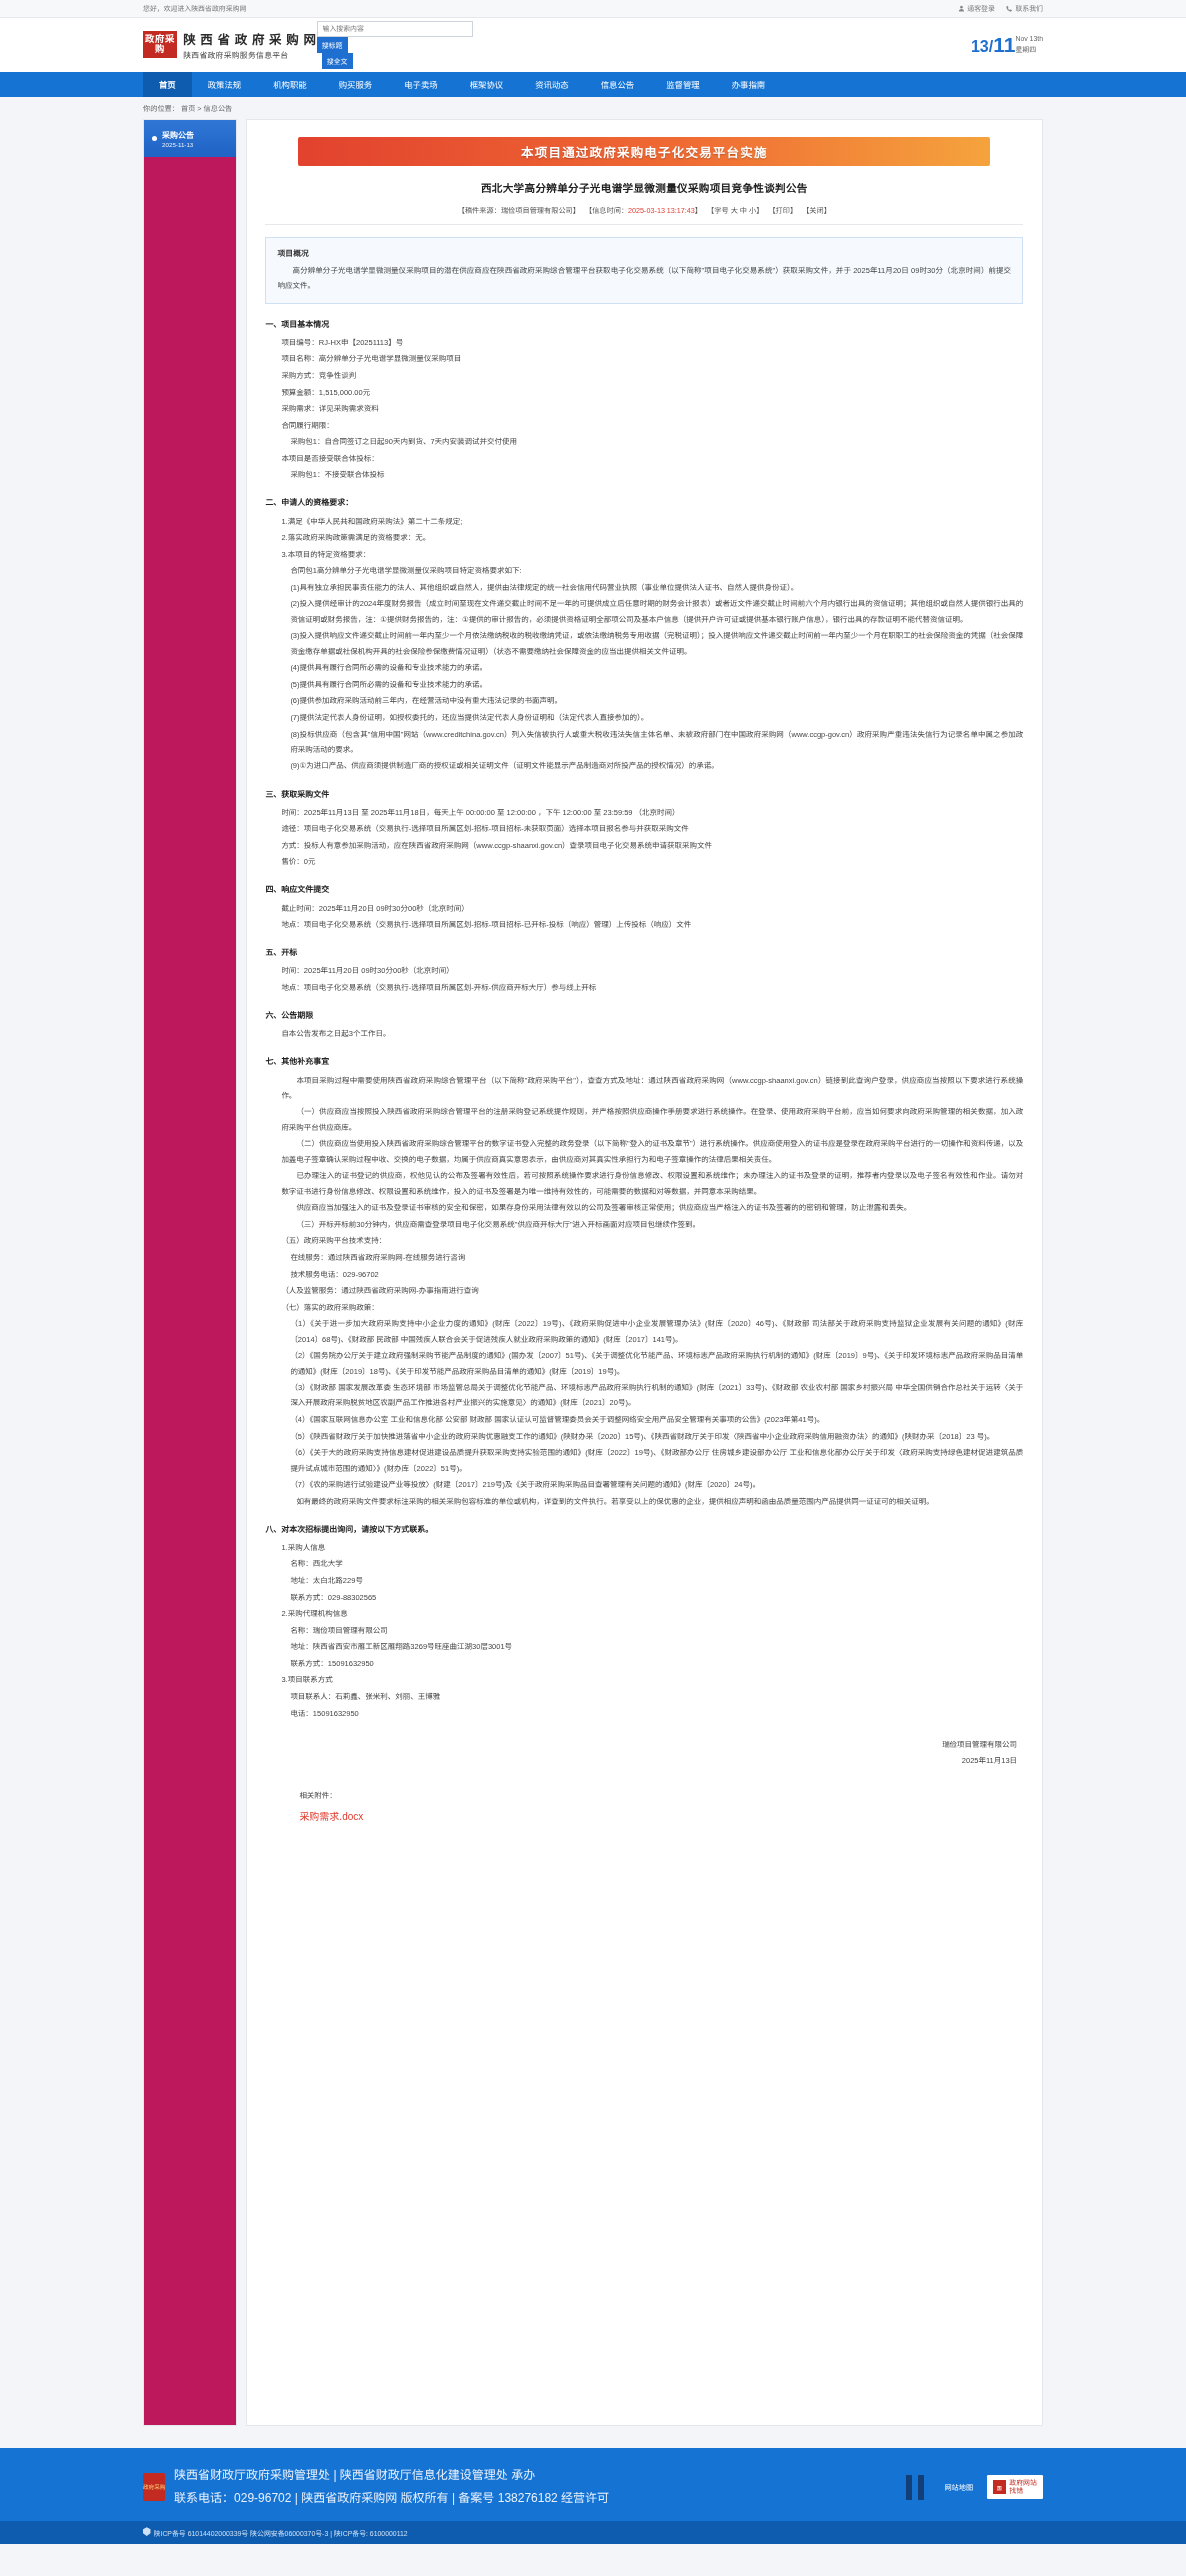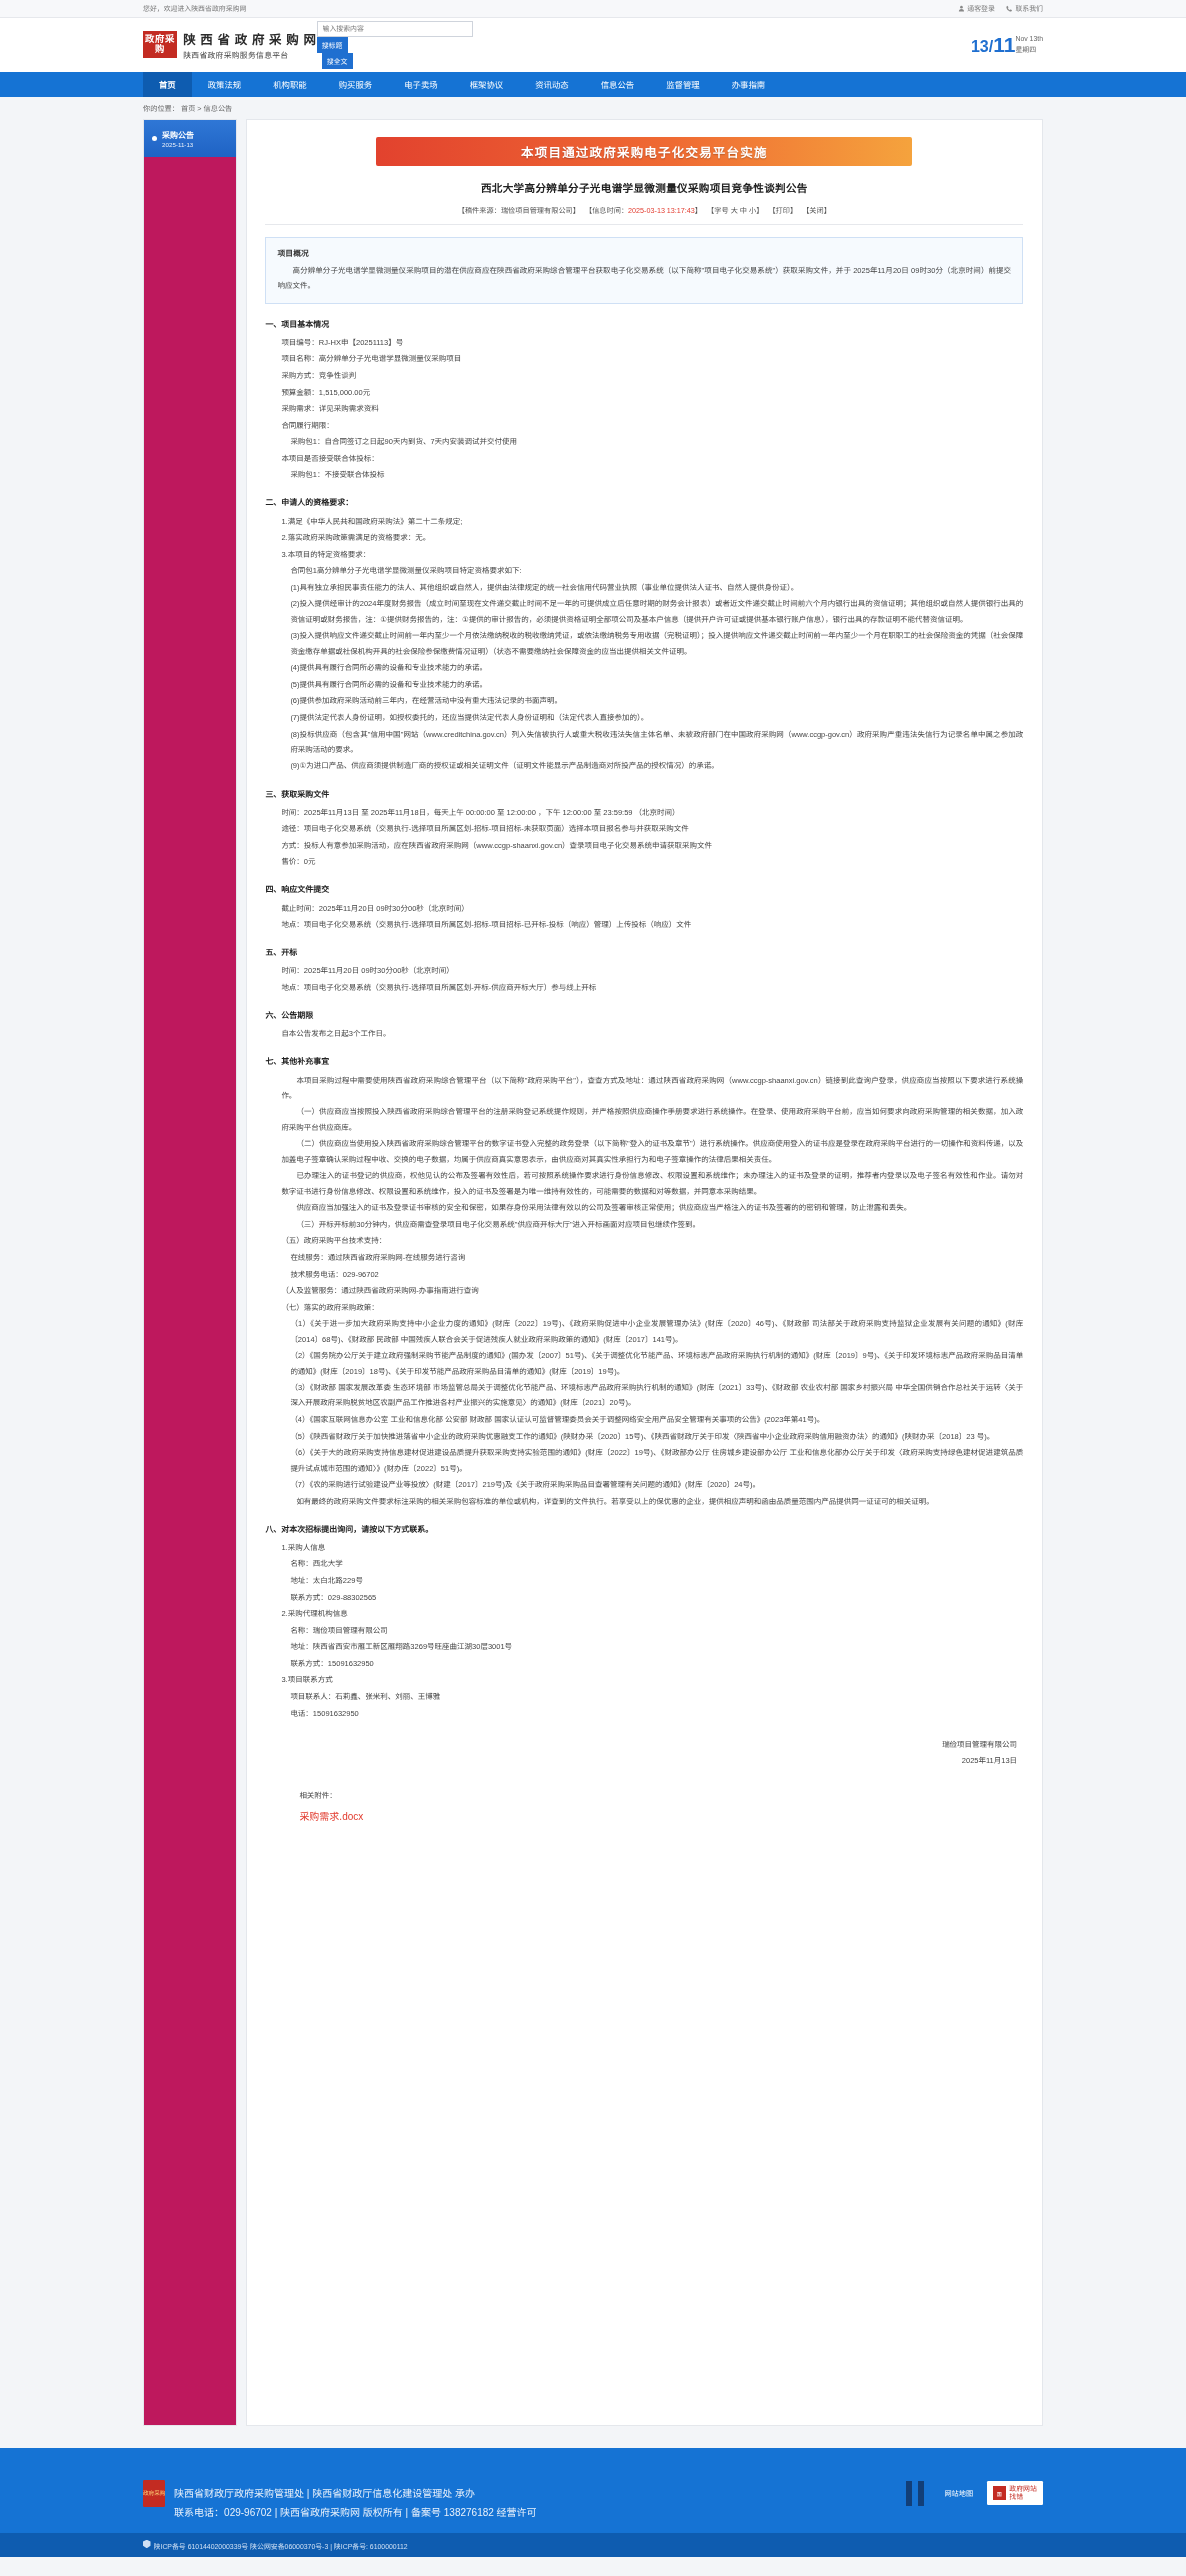--- a/index.html
+++ b/index.html
@@ -135,21 +135,21 @@
     min-height: 2307px;
   }
 
   
   .banner {
     height: 29px;
     background: linear-gradient(90deg,#e2422e 0%,#ef6a33 55%,#f5a33d 100%);
     border-radius: 1.9px;
     display: flex; align-items: center; justify-content: center;
     margin: 2.5px auto 13.7px auto;
-    width: 536px;
+    width: 692px;
   }
   .banner span {
     color: #fff; font-size: 12.5px; font-weight: bold; letter-spacing: 1.2px;
     text-shadow: 0 0.6px 1.2px rgba(0,0,0,.25);
   }
 
   .doc-title {
     text-align: center;
     font-size: 10.6px;
     font-weight: bold;
@@ -211,21 +211,21 @@
     background: #1573d4;
     color: #e9f1fb;
     padding: 16px 143px 11.2px 143px;
   }
   .footer-inner { display: flex; align-items: center; }
   .f-emblem {
     width: 22.4px; height: 27.4px; background: #c32b22; color: #ffd77a;
     font-size: 5.6px; display: flex; align-items: center; justify-content: center;
     text-align: center; margin-right: 8.7px; border-radius: 1.2px;
   }
-  .f-lines { font-size: 10px; line-height: 1.9; margin-top: 20px; }
+  .f-lines { font-size: 12px; line-height: 1.9; }
   .f-right { margin-left: auto; display: flex; align-items: center; gap: 13.7px; }
   .qr {
     width: 25px; height: 25px; background: #fff;
     display: grid; grid-template-columns: repeat(4,1fr); grid-template-rows: repeat(4,1fr);
   }
   .qr i { background: #1573d4; }
   .qr i:nth-child(odd) { background: #123f78; }
   .f-map { font-size: 7.2px; color: #fff; }
   .f-badge {
     background: #fff; color: #c32b22; font-size: 6.9px;

